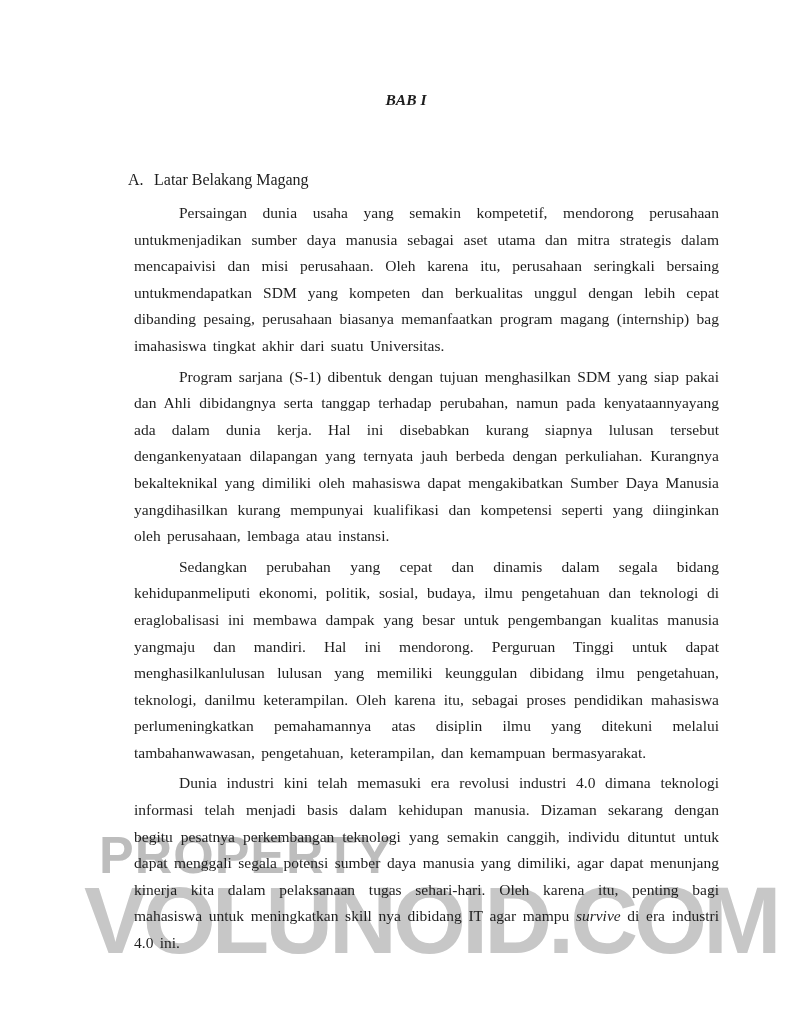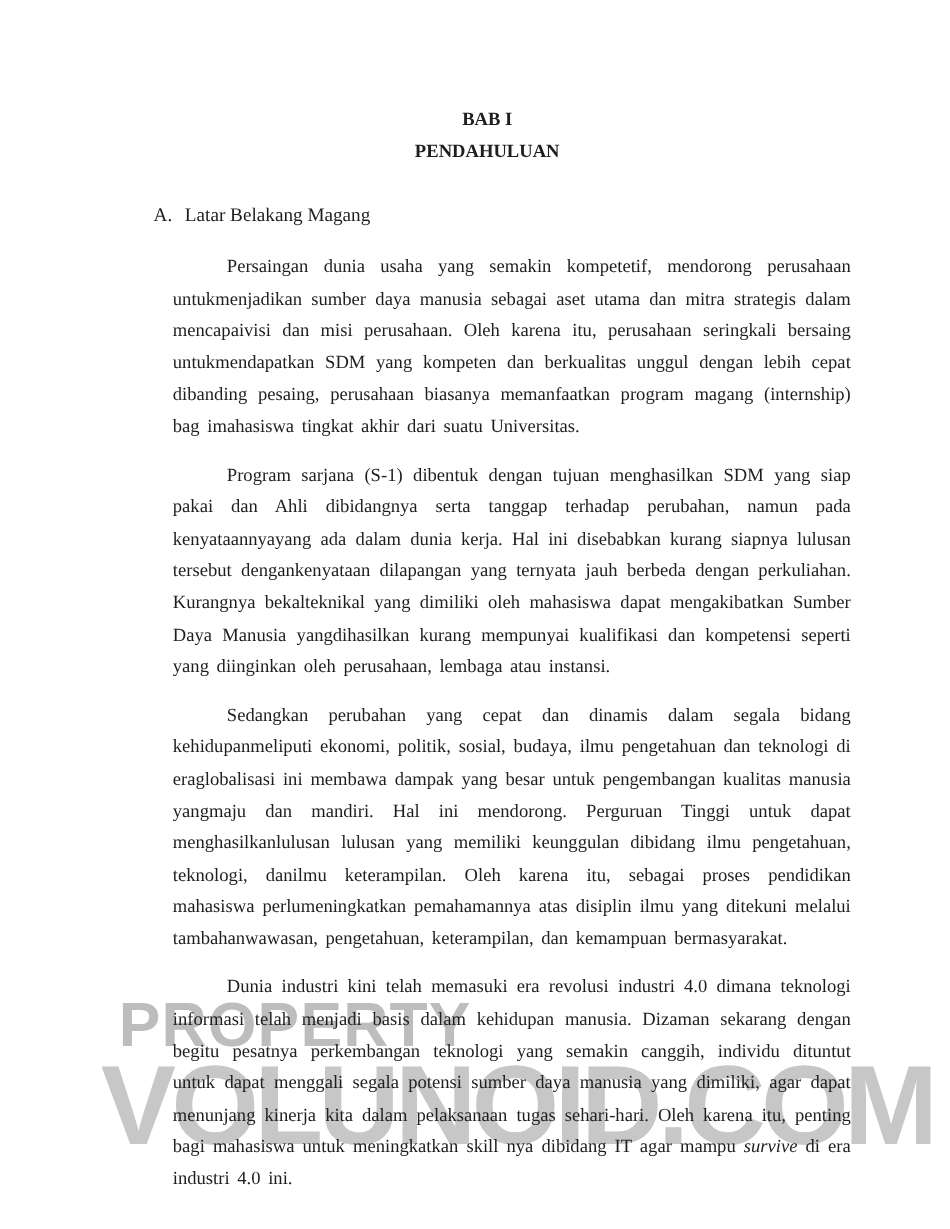--- a/index.html
+++ b/index.html
@@ -47,20 +47,21 @@
 
   .chapter-heading {
     position: absolute;
     top: 86px;
     left: 90px;
     width: 632px;
     text-align: center;
     font-weight: bold;
     font-size: 15.5px;
     line-height: 27px;
+    font-style: italic;
   }
   .section-heading {
     position: absolute;
     top: 169px;
     left: 128px;
     font-size: 16px;
     line-height: 21px;
     white-space: nowrap;
   }
   .section-heading .marker {
@@ -71,38 +72,37 @@
     position: absolute;
     top: 196px;
     left: 130px;
     width: 593px;
     font-size: 15.5px;
     line-height: 26.6px;
     text-align: justify;
     word-spacing: 2.5px;
   }
   .body-text p {
-    margin: 14px;
+    margin: 4px;
     text-indent: 45px;
   }
   .body-text .em { font-style: italic; }
 </style>
 </head>
 <body>
 
 <div class="page">
 
   <div class="watermark wm-site">VOLUNOID.COM</div>
   <div class="watermark wm-property">PROPERTY</div>
 
   <div class="doc-layer">
 
     <div class="chapter-heading">
       <div>BAB I</div>
-      <div>PENDAHULUAN</div>
     </div>
 
     <div class="section-heading">
       <span class="marker">A.</span><span>Latar Belakang Magang</span>
     </div>
 
     <div class="body-text">
       <p>Persaingan dunia usaha yang semakin kompetetif, mendorong perusahaan untukmenjadikan sumber daya manusia sebagai aset utama dan mitra strategis dalam mencapaivisi dan misi perusahaan. Oleh karena itu, perusahaan seringkali bersaing untukmendapatkan SDM yang kompeten dan berkualitas unggul dengan lebih cepat dibanding pesaing, perusahaan biasanya memanfaatkan program magang (internship) bag imahasiswa tingkat akhir dari suatu Universitas.</p>
       <p>Program sarjana (S-1) dibentuk dengan tujuan menghasilkan SDM yang siap pakai dan Ahli dibidangnya serta tanggap terhadap perubahan, namun pada kenyataannyayang ada dalam dunia kerja. Hal ini disebabkan kurang siapnya lulusan tersebut dengankenyataan dilapangan yang ternyata jauh berbeda dengan perkuliahan. Kurangnya bekalteknikal yang dimiliki oleh mahasiswa dapat mengakibatkan Sumber Daya Manusia yangdihasilkan kurang mempunyai kualifikasi dan kompetensi seperti yang diinginkan oleh perusahaan, lembaga atau instansi.</p>
       <p>Sedangkan perubahan yang cepat dan dinamis dalam segala bidang kehidupanmeliputi ekonomi, politik, sosial, budaya, ilmu pengetahuan dan teknologi di eraglobalisasi ini membawa dampak yang besar untuk pengembangan kualitas manusia yangmaju dan mandiri. Hal ini mendorong. Perguruan Tinggi untuk dapat menghasilkanlulusan lulusan yang memiliki keunggulan dibidang ilmu pengetahuan, teknologi, danilmu keterampilan. Oleh karena itu, sebagai proses pendidikan mahasiswa perlumeningkatkan pemahamannya atas disiplin ilmu yang ditekuni melalui tambahanwawasan, pengetahuan, keterampilan, dan kemampuan bermasyarakat.</p>

